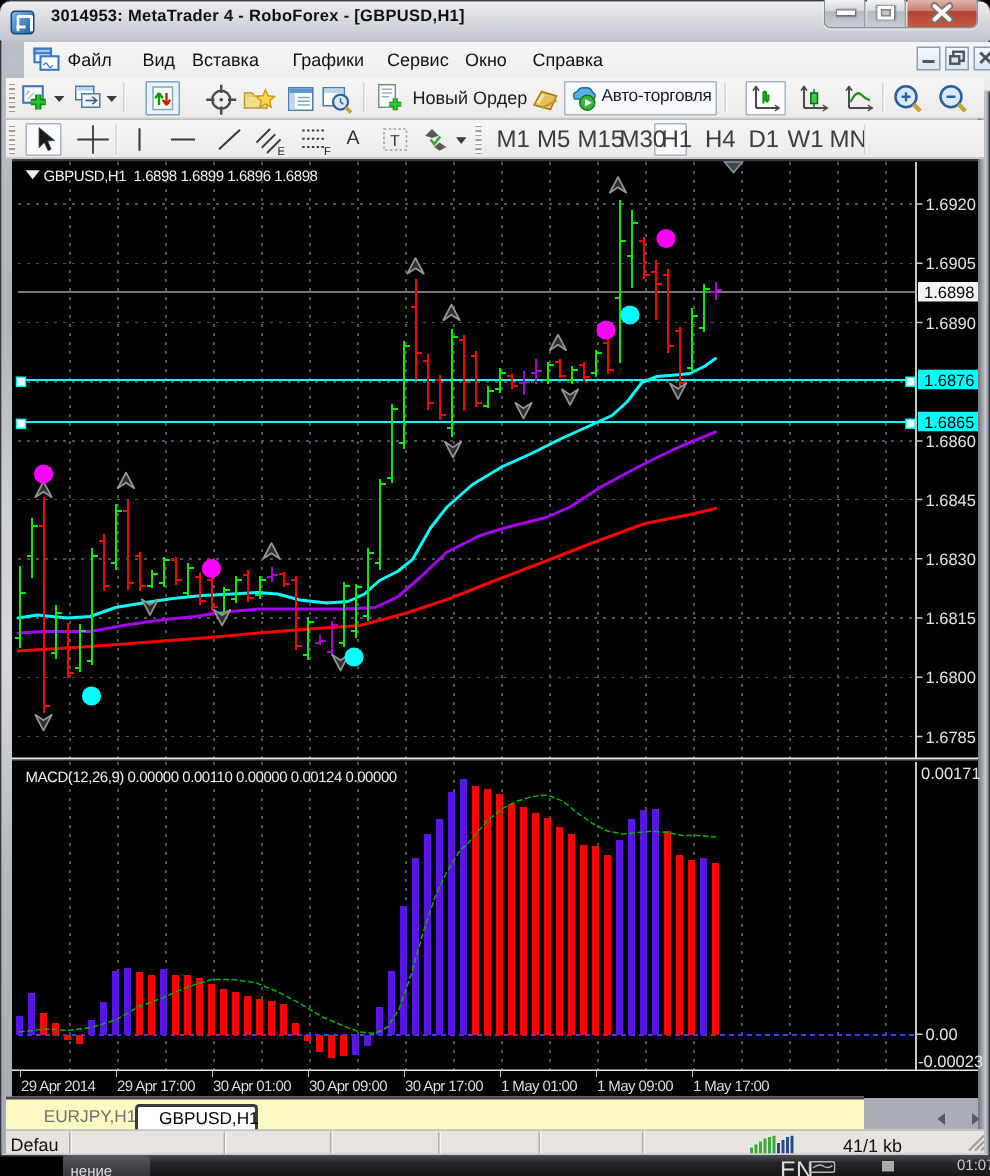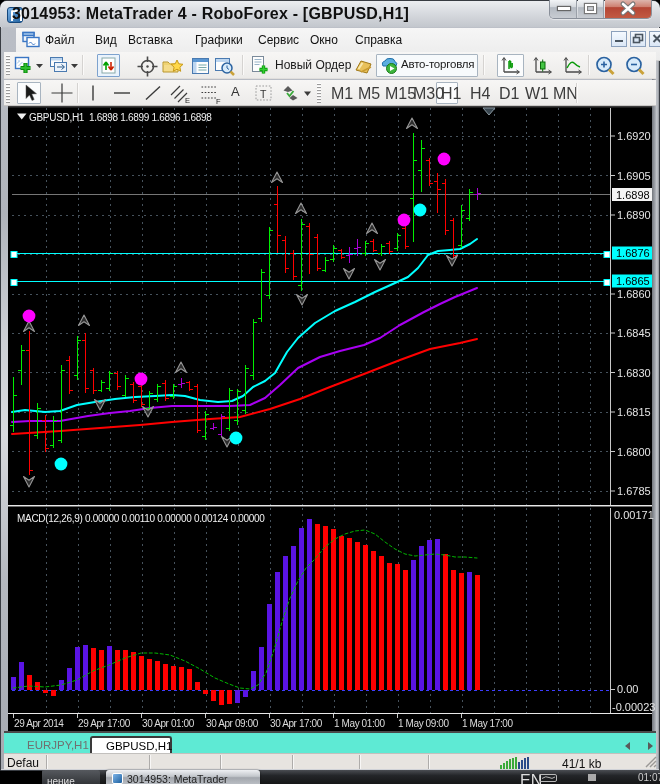--- a/index.html
+++ b/index.html
@@ -7,21 +7,21 @@
   background:linear-gradient(#d7dae0,#b9bdc5 30px,#b4b8c0 400px,#a9adb6);
   border-radius:7px 7px 0 0; border:1px solid #383c42;
   box-shadow:inset 0 0 0 1px rgba(255,255,255,.45); }
 .titlebar { position:absolute; left:0; top:1px; width:660px; height:26px; border-radius:7px 7px 0 0;
   background:linear-gradient(#eceef1,#d4d7dc 55%,#c3c7cd); }
 .title-ico { position:absolute; left:7px; top:7px; width:16px; height:16px; border-radius:3px;
   background:linear-gradient(135deg,#7db4e8,#1d5f9e); border:1px solid #14477c; }
 .title-ico:before { content:""; position:absolute; left:3px; top:2px; width:7px; height:9px;
   border:2px solid #fff; border-radius:2px 2px 0 0; border-bottom:none; }
 .title-ico:after { content:""; position:absolute; left:3px; top:9px; width:6px; height:2px; background:#fff; }
-.titletxt { position:absolute; left:12px; top:5px; font-size:16px; font-weight:700; color:#101010; letter-spacing:.2px; }
+.titletxt { position:absolute; left:34px; top:5px; font-size:11px; font-weight:700; color:#101010; letter-spacing:.2px; }
 .wgroup { position:absolute; left:549px; top:0; width:103px; height:19px;
   border:1px solid #898f99; border-top:none; border-radius:0 0 5px 5px; overflow:hidden;
   box-shadow:0 1px 1px rgba(255,255,255,.5); }
 .wbtn { position:absolute; top:0; height:18px;
   background:linear-gradient(#f2f4f6,#d4d8dd 40%,#b4bac2 42%,#c8ccd2);
   border-right:1px solid #9aa0a8; color:#fff; text-align:center;
   font-weight:700; text-shadow:0 0 2px #555, 0 1px 1px #444; }
 .wbtn.close { background:linear-gradient(#ddb5ad,#cd7d6d 40%,#b44534 42%,#c25a42); border-right:none; }
 .menubar { position:absolute; left:16px; top:28px; width:652px; height:33px;
   background:linear-gradient(#f6f6f6,#ebebeb); border-bottom:1px solid #d0d0d0;text-align:center; }
@@ -30,22 +30,22 @@
   background:linear-gradient(#f4f9ff,#dbe7f5); color:#4a5a6a; font-size:10px; text-align:center; line-height:14px; }
 .tb { position:absolute; left:4px; width:652px; background:linear-gradient(#f7f6f5,#ecebe9); }
 .tb1 { top:52px; height:27px; border-bottom:1px solid #e0dedc; }
 .tb2 { top:80px; height:26px; border-bottom:1px solid #c9c7c5; }
 .grip { position:absolute; left:2px; top:3px; width:4px; height:20px;
   background:repeating-linear-gradient(#fff 0 1px,#9a9a9a 1px 2px,transparent 2px 3px); }
 .sep { position:absolute; top:3px; width:2px; height:20px; border-left:1px solid #d5d3d1; border-right:1px solid #fbfaf9; }
 .press { position:absolute; border:1px solid #a8b4c0; background:#fbfcfd; border-radius:1px; }
 .tbtxt { position:absolute; font-size:12px; color:#1a1a1a; }
 .tf { position:absolute; top:5px; font-size:16px; color:#3c3c3c; }
-.tabbar { position:absolute; left:4px; top:731px; width:652px; height:22px; background:#5eead4;
-  border-top:2px solid #4a4a4a; }
+.tabbar { position:absolute; left:4px; top:731px; width:572px; height:22px; background:#fef9c3;
+  border-top:2px solid #4a4a4a;text-align:center; }
 .tab1 { position:absolute; left:14px; top:4px; width:75px; height:18px; color:#707070; font-size:11.5px;
   padding:2px 0 0 9px; }
 .tab2 { position:absolute; left:86px; top:3px; width:82px; height:20px; background:#fff;
   border:2px solid #3a3a3a; border-bottom:none; border-radius:3px 3px 0 0; color:#000; font-size:11.5px;
   padding:2px 0 0 14px; font-weight:400; }
 .statusbar { position:absolute; left:4px; top:753px; width:652px; height:16px; background:#e7e4e0;
   border-top:1px solid #c2c0bd; font-size:12px; color:#111; }
 .groove { position:absolute; top:1px; width:2px; height:14px; border-left:1px solid #aeacaa; border-right:1px solid #f8f7f6; }
 .taskbar { position:absolute; left:0; top:770px; width:660px; height:14px;
   background:linear-gradient(#4a4d52,#232528 40%,#151617);margin-left:42px; }
@@ -778,23 +778,19 @@
     </svg>
  <span style="position:absolute;left:558px;top:3px">41/1 kb</span>
  <svg style="position:absolute;left:641px;top:2px" width="12" height="12" viewBox="0 0 12 12">
   <path d="M11 1 L1 11 M11 5 L5 11 M11 9 L9 11" stroke="#9a9896" stroke-width="1.4"></path>
     </svg>
 </div>
 <div class="taskbar">
  <div class="tbtn" style="left:0;width:58px;background:linear-gradient(#56595e,#333539);overflow:hidden">
       <span style="position:absolute;left:5px;top:6px;color:#dfdfdf;font-size:10px">нение</span>
     </div>
- <div class="tbtn" style="left:64px;width:154px;background:linear-gradient(#eef0f3,#c3c7cc 45%,#a2a6ad 55%,#b9bdc3);box-shadow:0 0 2px rgba(0,0,0,.6)">
-   <div style="position:absolute;left:6px;top:3px;width:11px;height:11px;background:linear-gradient(135deg,#7db4e8,#1d5f9e);border-radius:2px;border:1px solid #fff"></div>
-   <span style="position:absolute;left:21px;top:3px;font-size:10.5px;color:#222">3014953: MetaTrader</span>
- </div>
  <span style="position:absolute;left:478px;top:2px;color:#ddd;font-size:16px">EN</span>
  <svg style="position:absolute;left:497px;top:3px" width="18" height="9" viewBox="0 0 18 9">
       <rect x="0.5" y="1.5" width="17" height="7" rx="1.5" fill="none" stroke="#b8b8b8" stroke-width="1"></rect>
       <path d="M3 5.5 Q7 2.5 10 4.5 T16 4" fill="none" stroke="#b8b8b8" stroke-width="1"></path>
     </svg>
  <span style="position:absolute;left:546px;top:4px;width:8px;height:7px;background:#aaa"></span>
  <span style="position:absolute;left:596px;top:2px;color:#ccc;font-size:10px">01:07</span>
 </div>
 </body></html>

